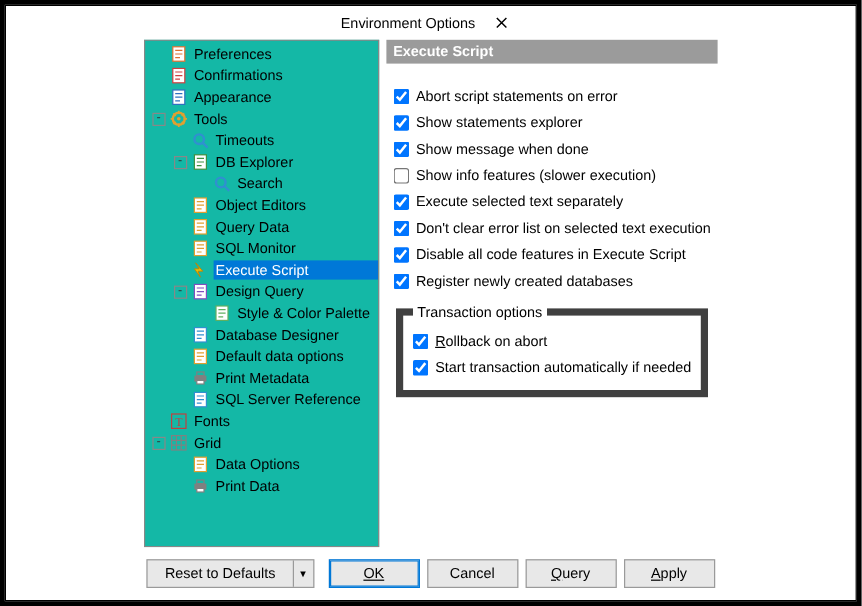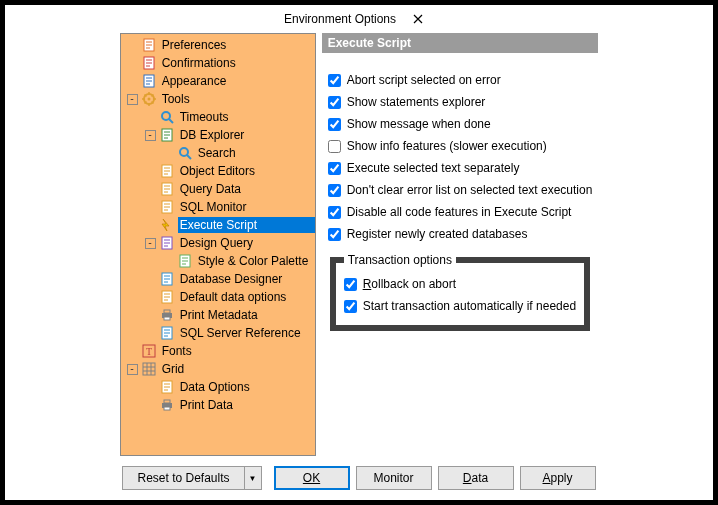--- a/index.html
+++ b/index.html
@@ -37,21 +37,21 @@
   .body {
     flex: 1;
     display: flex;
     padding: 0 10px 0 10px;
     gap: 6px;
     overflow: hidden;
   }
   .tree {
     width: 196px;
     border: 1px solid #888;
-    background: #fdba74;
+    background: #14b8a6;
     overflow-y: auto;
     overflow-x: hidden;
     padding: 2px 0;
   }
   .tree::-webkit-scrollbar { width: 16px; }
   .tree::-webkit-scrollbar-track { background: #f0f0f0; }
   .tree::-webkit-scrollbar-thumb { background: #c0c0c0; border: 1px solid #a0a0a0; }
   .node {
     display: flex;
     align-items: center;
@@ -423,21 +423,21 @@
       </div>
 
     <div class="panel">
       <div class="panel-header">
         <span>Execute Script</span>
       </div>
       <div class="panel-body">
         <div id="opts">
             <div class="check-row">
               <input type="checkbox" checked="" style="">
-              <span>Abort script selected on error</span>
+              <span>Abort script statements on error</span>
             </div>
             <div class="check-row">
               <input type="checkbox" checked="" style="">
               <span>Show statements explorer</span>
             </div>
             <div class="check-row">
               <input type="checkbox" checked="" style="">
               <span>Show message when done</span>
             </div>
             <div class="check-row">
@@ -481,22 +481,22 @@
   <div class="footer">
     <button class="btn split">
       <span class="main">Reset to Defaults</span>
       <span class="arrow">▼</span>
     </button>
     <span class="spacer"></span>
     <button class="btn primary">
         <span style="text-decoration:underline">OK</span>
       </button>
     <button class="btn">
-        <span>Monitor</span>
+        <span>Cancel</span>
       </button>
     <button class="btn">
-        <span class="underline-first">Data</span>
+        <span class="underline-first">Query</span>
       </button>
     <button class="btn">
         <span class="underline-first">Apply</span>
       </button>
   </div>
 </div>
 
 </body></html>

